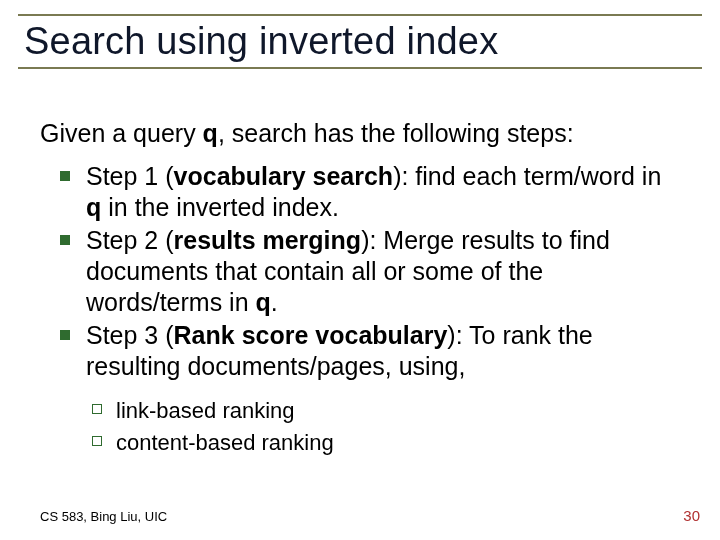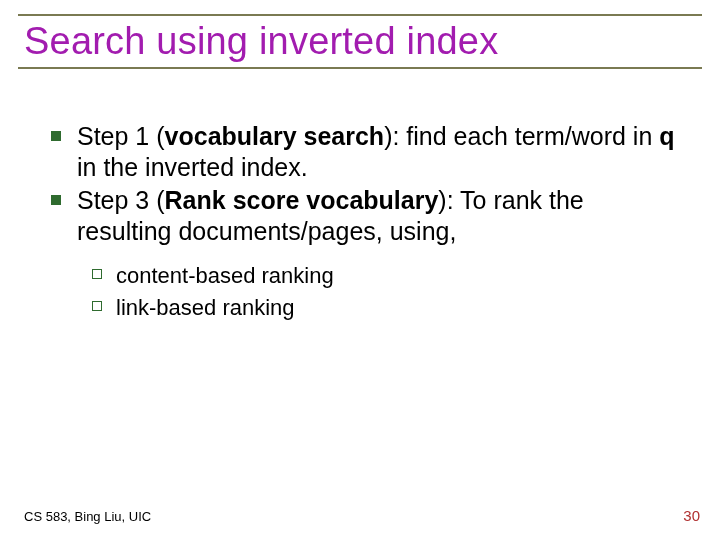--- a/index.html
+++ b/index.html
@@ -24,21 +24,21 @@
     top: 14px;
     right: 18px;
   }
   .title-rule-top {
     border-top: 2px solid #7a7a52;
     height: 0;
     margin-left: 0;
     width: 100%;
   }
   .title {
-    color: #a21caf;
+    color: #0f172a;
     font-size: 38px;
     font-weight: 400;
     margin: 4px 0 4px 6px;
     letter-spacing: 0.2px;
   }
   .title-rule-bot {
     border-top: 2px solid #7a7a52;
     height: 0;
     width: 100%;
   }
@@ -49,21 +49,21 @@
     top: 118px;
     color: #000;
   }
   .lead {
     font-size: 25px;
     line-height: 1.25;
     margin: 0 0 6px 0;
   }
   .bullets {
     list-style: none;
-    margin: 3px;
+    margin: 12px;
     padding: 0;
   }
   .bullets > li {
     font-size: 25px;
     line-height: 1.24;
     position: relative;
     padding-left: 34px;
     margin: 0 0 2px 0;
   }
   .bullets > li::before {
@@ -92,21 +92,21 @@
     position: absolute;
     left: 6px;
     top: 8px;
     width: 10px;
     height: 10px;
     border: 1.5px solid #2f6b2f;
     box-sizing: border-box;
   }
   .footer-left {
     position: absolute;
-    left: 24px;
+    left: 40px;
     bottom: 16px;
     font-size: 13px;
     color: #000;
   }
   .footer-right {
     position: absolute;
     right: 20px;
     bottom: 16px;
     font-size: 15px;
     color: #b03030;
@@ -118,25 +118,27 @@
 
 <div class="slide">
 
   <div class="title-wrap">
     <div class="title-rule-top"></div>
     <h1 class="title">Search using inverted index</h1>
     <div class="title-rule-bot"></div>
   </div>
 
   <div class="body">
+    <p class="lead">Given a query <b>q</b>, search has the following steps:</p>
     <ul class="bullets">
       <li>Step 1 (<b>vocabulary search</b>): find each term/word in <b>q</b> in the inverted index.</li>
+      <li>Step 2 (<b>results merging</b>): Merge results to find documents that contain all or some of the words/terms in <b>q</b>.</li>
       <li>Step 3 (<b>Rank score vocabulary</b>): To rank the resulting documents/pages, using,</li>
     </ul>
     <ul class="sub">
+      <li>link-based ranking</li>
       <li>content-based ranking</li>
-      <li>link-based ranking</li>
     </ul>
   </div>
 
   <div class="footer-left">CS 583, Bing Liu, UIC</div>
   <div class="footer-right">30</div>
 </div>
 
 </body></html>

